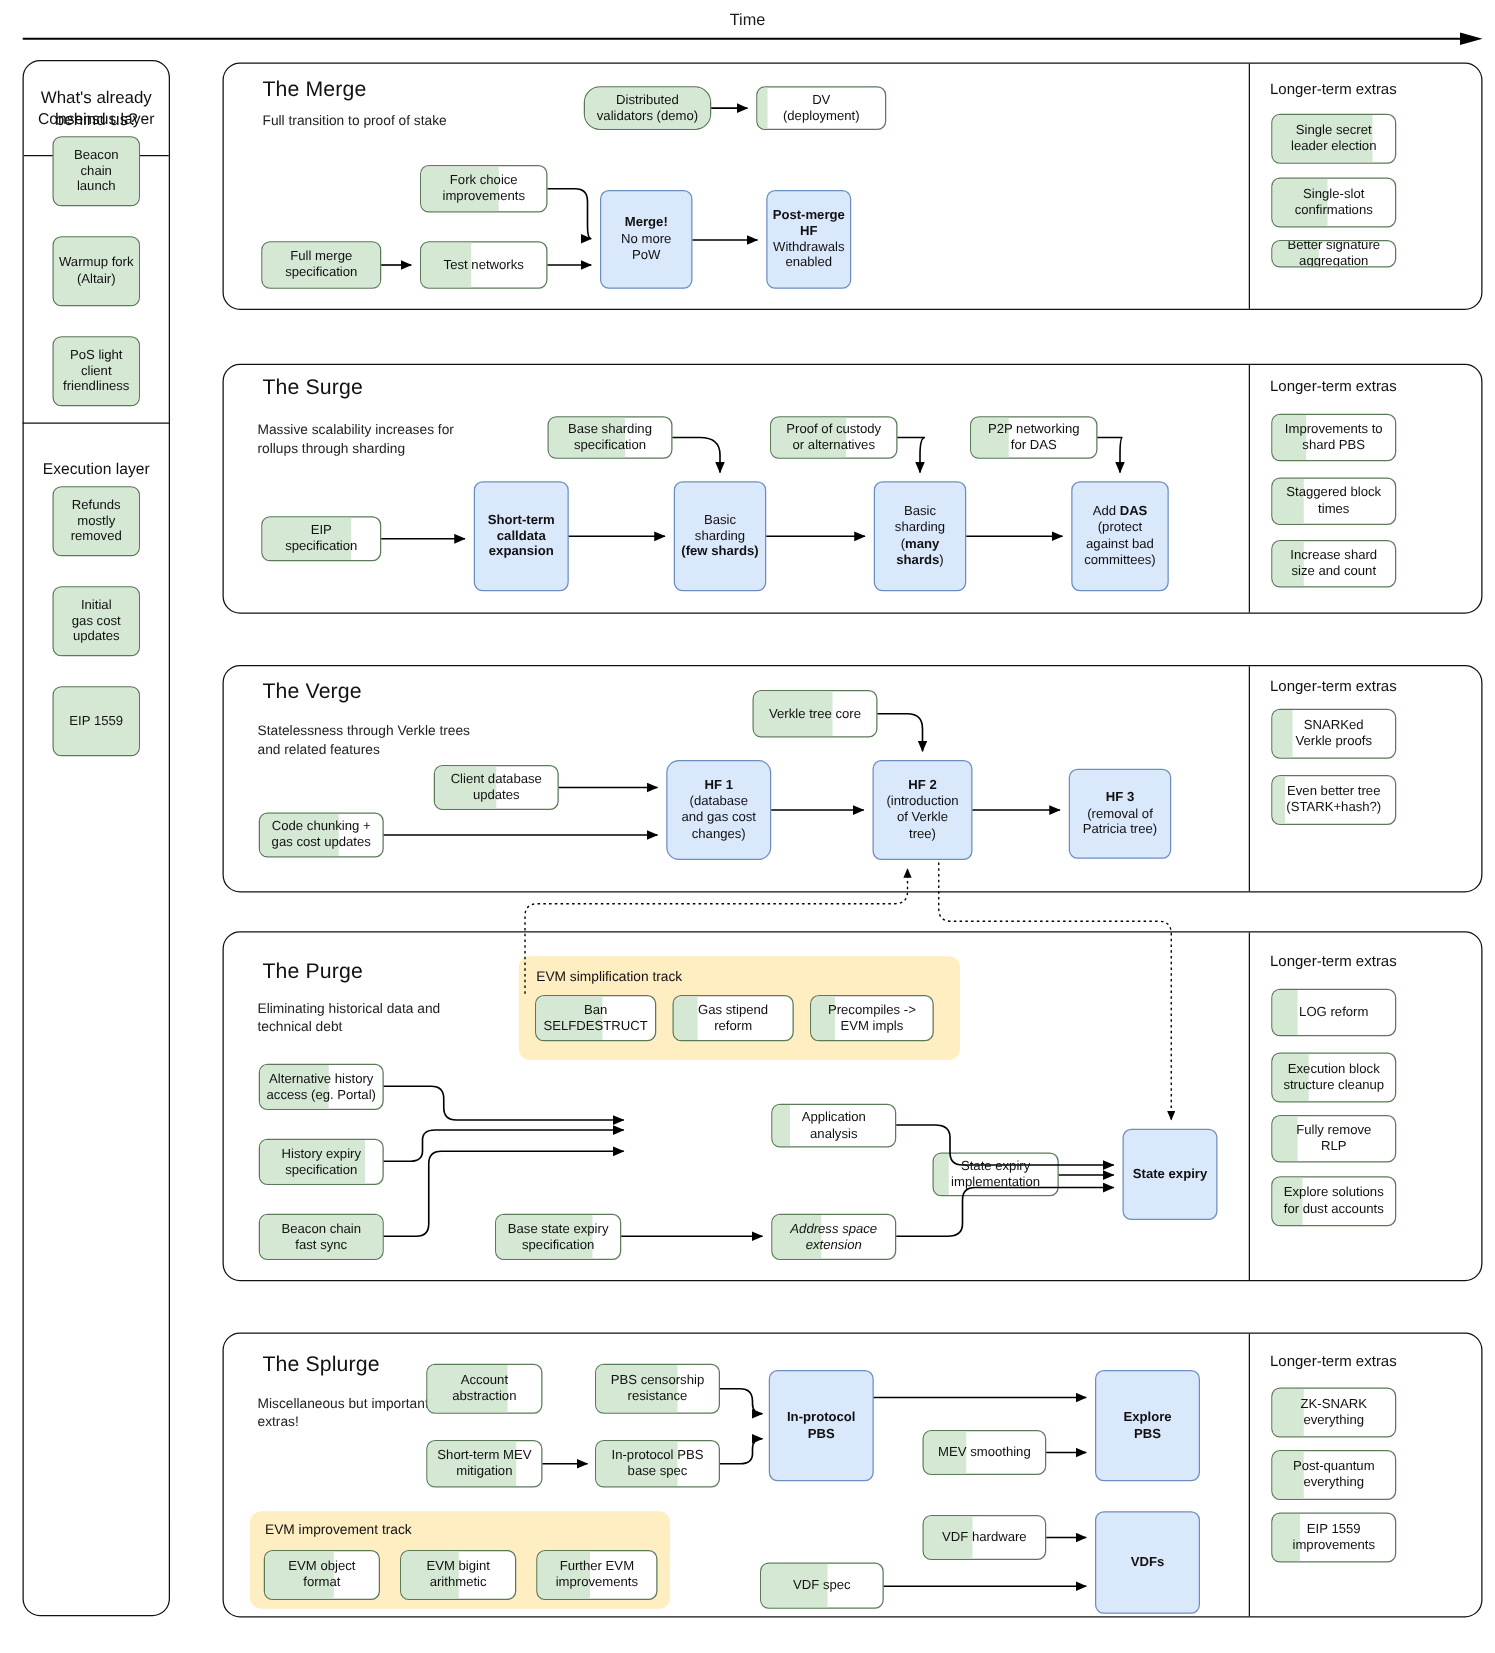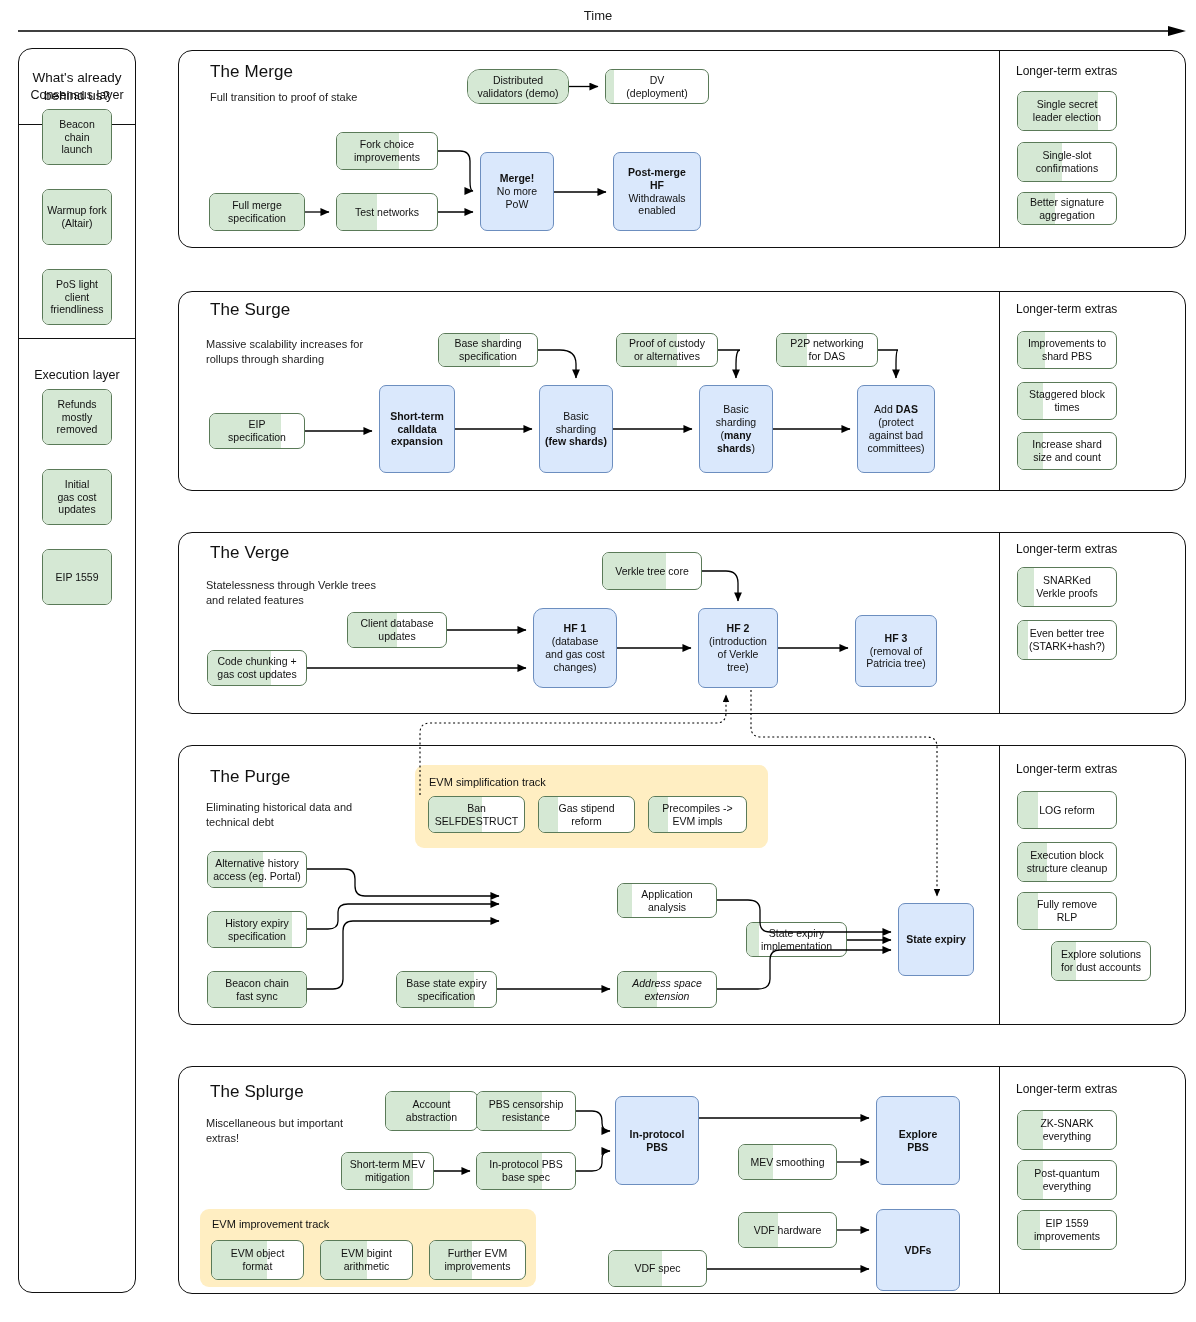--- a/index.html
+++ b/index.html
@@ -181,35 +181,35 @@
     <div class="nlabel">Full merge
 specification</div>
   </div>
   <div class="node green" style="left:336px;top:193px;width:102px;height:38px;">
     <div class="fillbar" style="width:40%"></div>
     <div class="nlabel">Test networks</div>
   </div>
   <div class="node blue" style="left:480px;top:152px;width:74px;height:79px;">
     <div class="nlabel"><span class="b">Merge!</span><br>No more<br>PoW</div>
   </div>
-  <div class="node blue" style="left:613px;top:152px;width:88px;height:79px;">
+  <div class="node blue" style="left:613px;top:152px;width:68px;height:79px;">
     <div class="nlabel"><span class="b">Post-merge<br>HF</span><br>Withdrawals<br>enabled</div>
   </div>
 
   <div class="node green" style="left:1017px;top:91px;width:100px;height:40px;">
     <div class="fillbar" style="width:82%"></div>
     <div class="nlabel">Single secret
 leader election</div>
   </div>
   <div class="node green" style="left:1017px;top:142px;width:100px;height:40px;">
     <div class="fillbar" style="width:45%"></div>
     <div class="nlabel">Single-slot
 confirmations</div>
   </div>
-  <div class="node green" style="left:1017px;top:192px;width:100px;height:33px;">
+  <div class="node green" style="left:1017px;top:192px;width:100px;height:22px;">
     <div class="fillbar" style="width:38%"></div>
     <div class="nlabel">Better signature
 aggregation</div>
   </div>
 
   <div class="panel section" style="left:178px;top:291px;width:1008px;height:200px;"></div>
   <div class="sec-title" style="left:210px;top:300px;">The Surge</div>
   <div class="sec-sub" style="left:206px;top:337px;width:170px;">Massive scalability
 increases for rollups
 through sharding</div>
@@ -381,34 +381,34 @@
   <div class="node green" style="left:1017px;top:842px;width:100px;height:40px;">
     <div class="fillbar" style="width:30%"></div>
     <div class="nlabel">Execution block
 structure cleanup</div>
   </div>
   <div class="node green" style="left:1017px;top:892px;width:100px;height:38px;">
     <div class="fillbar" style="width:20%"></div>
     <div class="nlabel">Fully remove
 RLP</div>
   </div>
-  <div class="node green" style="left:1051px;top:941px;width:100px;height:40px;">
+  <div class="node green" style="left:1017px;top:941px;width:100px;height:40px;">
     <div class="fillbar" style="width:24%"></div>
     <div class="nlabel">Explore solutions
 for dust accounts</div>
   </div>
 
   <div class="panel section" style="left:178px;top:1066px;width:1008px;height:228px;"></div>
   <div class="sec-title" style="left:210px;top:1082px;">The Splurge</div>
   <div class="sec-sub" style="left:206px;top:1116px;width:160px;">Miscellaneous but
 important extras!</div>
   <div class="sec-split" style="left:999px;top:1067px;height:226px;"></div>
   <div class="extras-title" style="left:1016px;top:1082px;">Longer-term extras</div>
 
-  <div class="node green" style="left:341px;top:1091px;width:93px;height:40px;margin-left:44px;">
+  <div class="node green" style="left:341px;top:1091px;width:93px;height:40px;">
     <div class="fillbar" style="width:70%"></div>
     <div class="nlabel">Account
 abstraction</div>
   </div>
   <div class="node green" style="left:476px;top:1091px;width:100px;height:40px;">
     <div class="fillbar" style="width:66%"></div>
     <div class="nlabel">PBS censorship
 resistance</div>
   </div>
   <div class="node green" style="left:341px;top:1152px;width:93px;height:38px;">

